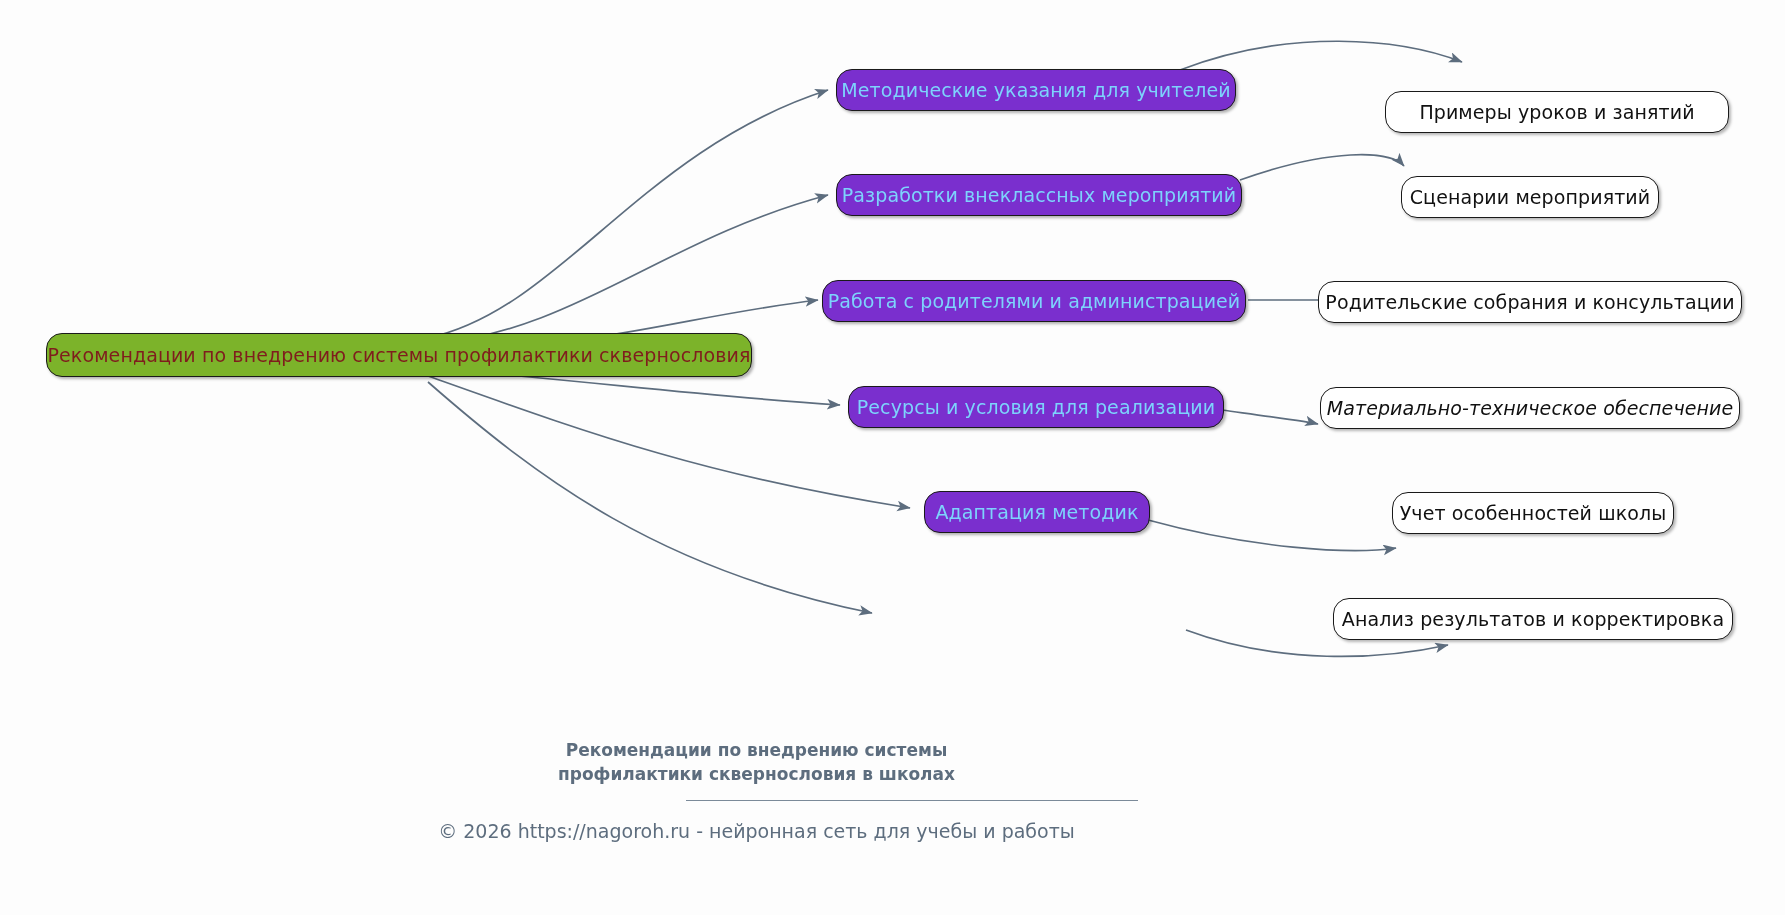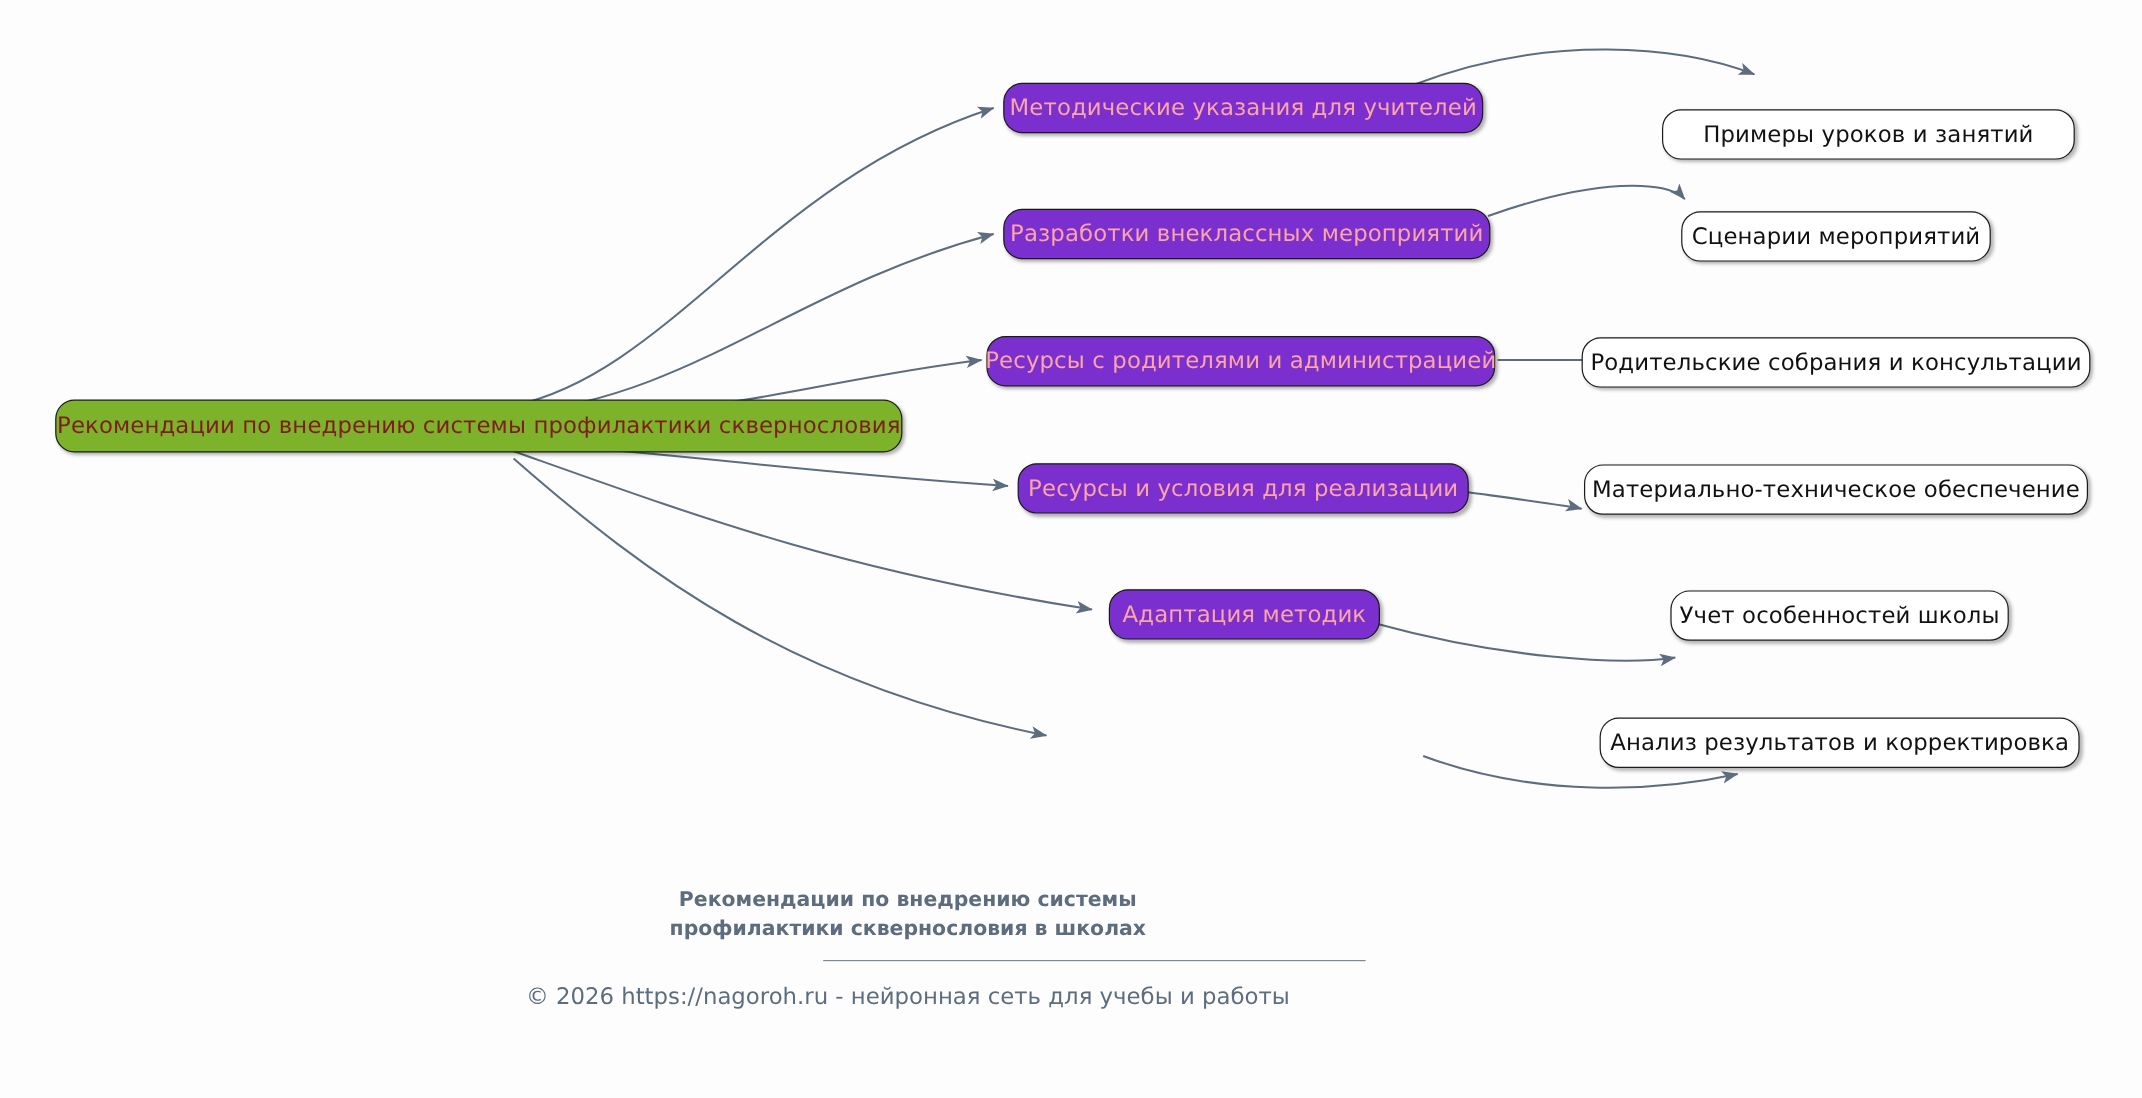--- a/index.html
+++ b/index.html
@@ -41,21 +41,21 @@
   }
   .node-root {
     background: #7cb32a;
     border: 1.6px solid #1a1a1a;
     color: #7f1d1d;
     box-shadow: 2px 2px 3px rgba(0,0,0,0.30);
   }
   .node-branch {
     background: #7a2fce;
     border: 1.6px solid #1a1a1a;
-    color: #fca5a5;
+    color: #7dd3fc;
     box-shadow: 2px 2px 3px rgba(0,0,0,0.30);
   }
   .node-leaf {
     background: #ffffff;
     border: 1.6px solid #1a1a1a;
     color: #111111;
     box-shadow: 2px 2px 3px rgba(0,0,0,0.28);
   }
   .footer {
     position: absolute;
@@ -118,39 +118,39 @@
     <span>Рекомендации по внедрению системы профилактики сквернословия</span>
   </div>
 
   <div class="node node-branch" style="left:836px; top:69px; width:400px; height:42px;">
     <span>Методические указания для учителей</span>
   </div>
   <div class="node node-branch" style="left:836px; top:174px; width:406px; height:42px;">
     <span>Разработки внеклассных мероприятий</span>
   </div>
   <div class="node node-branch" style="left:822px; top:280px; width:424px; height:42px;">
-    <span>Ресурсы с родителями и администрацией</span>
+    <span>Работа с родителями и администрацией</span>
   </div>
   <div class="node node-branch" style="left:848px; top:386px; width:376px; height:42px;">
     <span>Ресурсы и условия для реализации</span>
   </div>
   <div class="node node-branch" style="left:924px; top:491px; width:226px; height:42px;">
     <span>Адаптация методик</span>
   </div>
 
   <div class="node node-leaf" style="left:1385px; top:71px; width:344px; height:42px;margin-top:20px;">
     <span>Примеры уроков и занятий</span>
   </div>
   <div class="node node-leaf" style="left:1401px; top:176px; width:258px; height:42px;">
     <span>Сценарии мероприятий</span>
   </div>
   <div class="node node-leaf" style="left:1318px; top:281px; width:424px; height:42px;">
     <span>Родительские собрания и консультации</span>
   </div>
-  <div class="node node-leaf" style="left:1320px; top:387px; width:420px; height:42px;">
+  <div class="node node-leaf" style="left:1320px; top:387px; width:420px; height:42px;font-style:italic;">
     <span>Материально-техническое обеспечение</span>
   </div>
   <div class="node node-leaf" style="left:1392px; top:492px; width:282px; height:42px;">
     <span>Учет особенностей школы</span>
   </div>
   <div class="node node-leaf" style="left:1333px; top:598px; width:400px; height:42px;">
     <span>Анализ результатов и корректировка</span>
   </div>
 
   <div class="footer footer-title">

